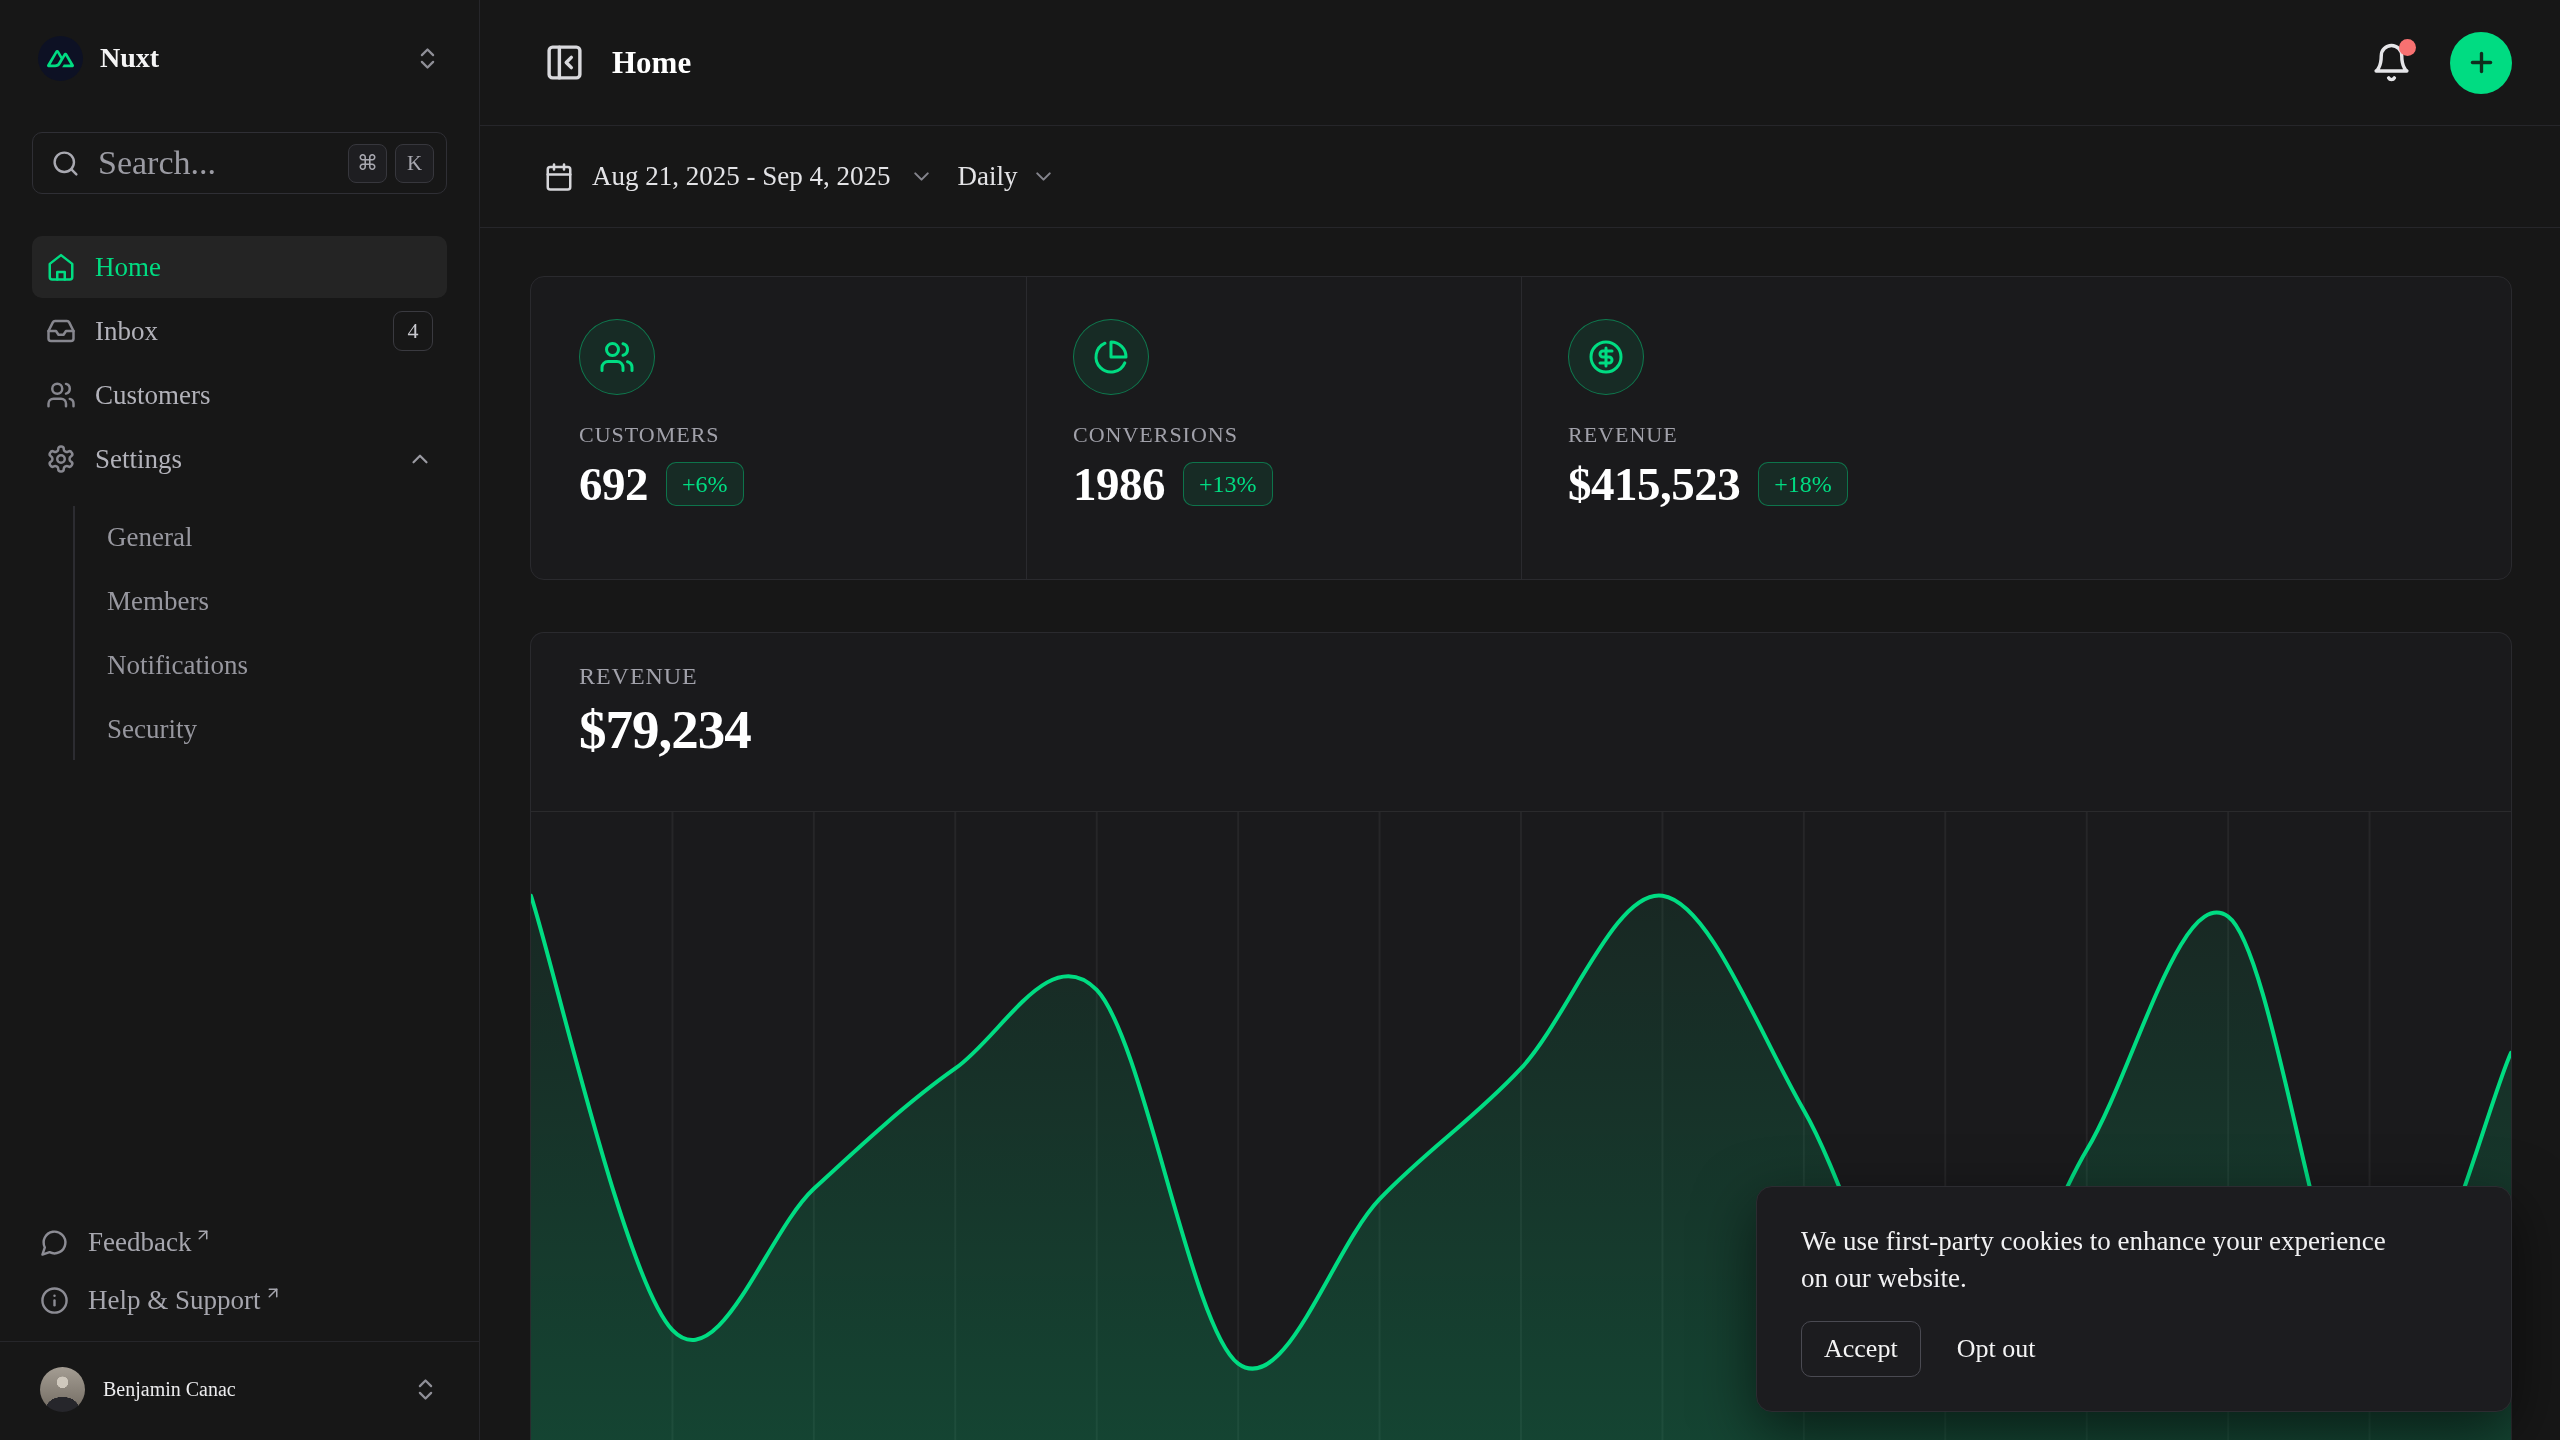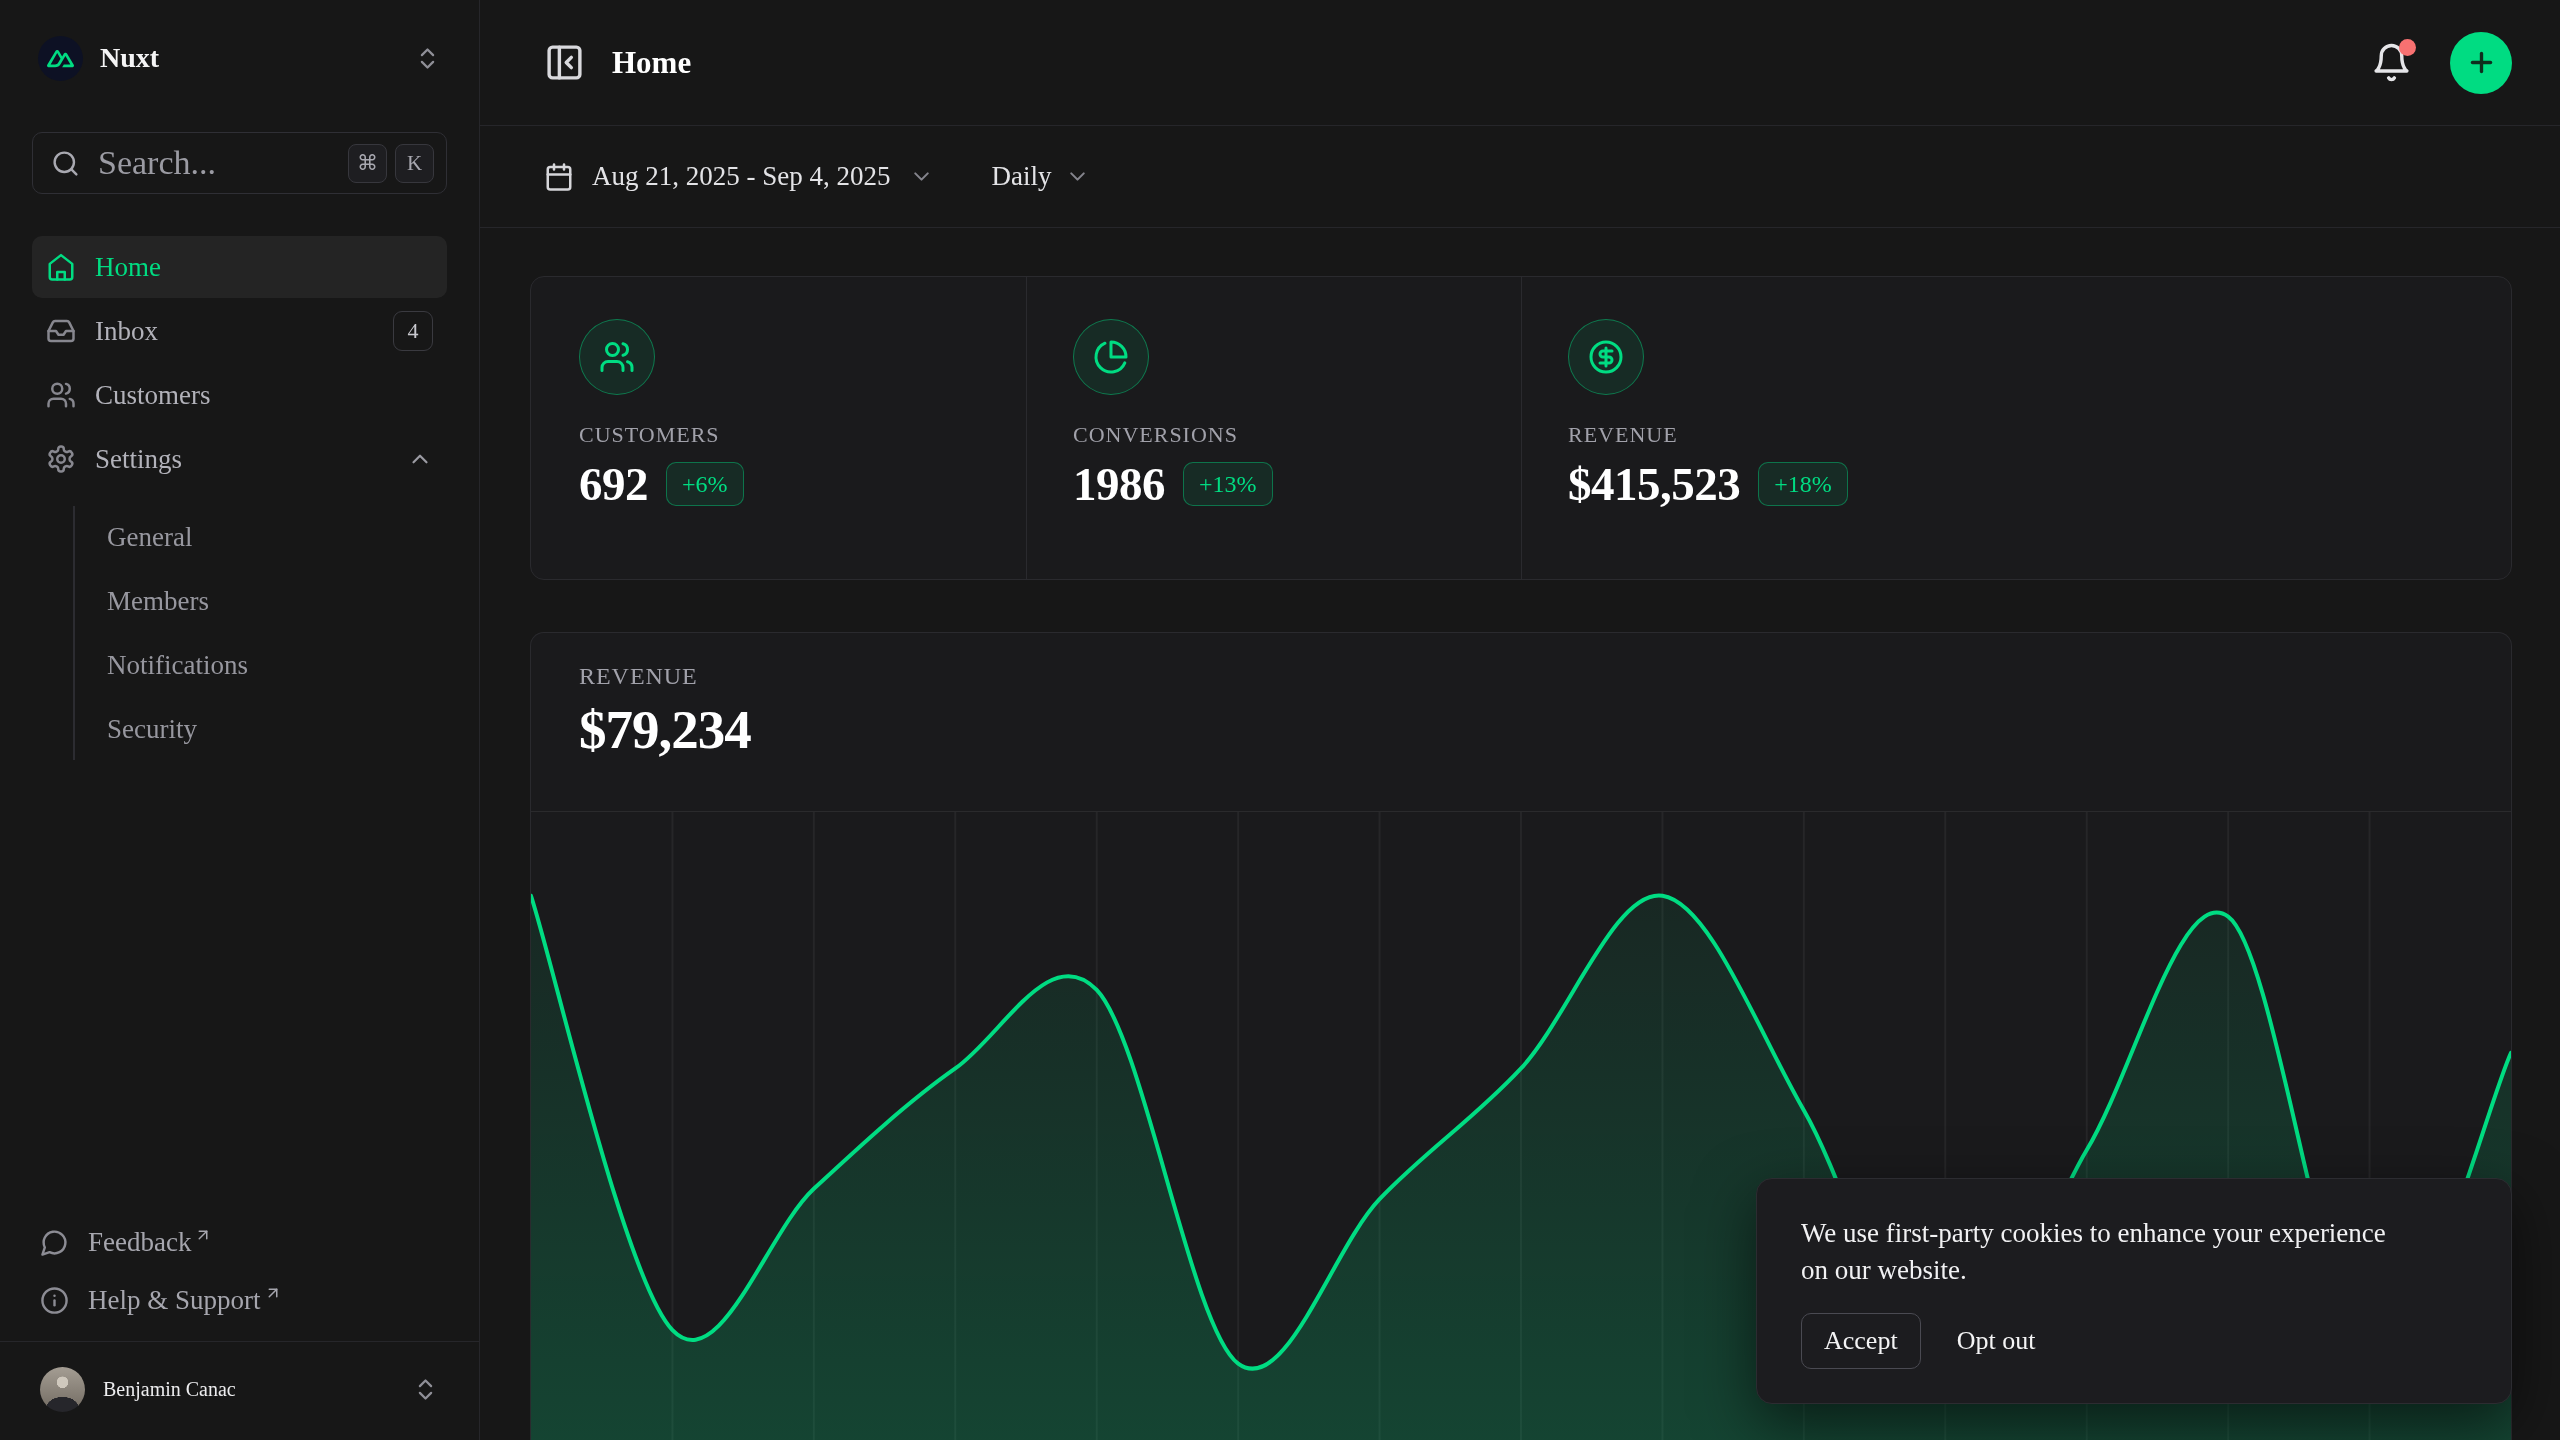--- a/index.html
+++ b/index.html
@@ -88,21 +88,21 @@
   
   .main { flex:1; min-width:0; display:flex; flex-direction:column; }
   .topbar { height:126px; flex:0 0 126px; border-bottom:1.5px solid #26262a; display:flex; align-items:center; padding:0 48px 0 64px; }
   .collapse-btn { width:41px; height:41px; color:#d9d9dd; cursor:pointer; }
   .page-title { font-size:31px; font-weight:700; color:#ffffff; margin-left:27px; flex:1; }
   .bell-wrap { position:relative; width:41px; height:41px; color:#e6e6e9; cursor:pointer; margin-right:38px; }
   .notif-dot { position:absolute; top:-3px; right:-4px; width:17px; height:17px; border-radius:50%; background:#f87171; }
   .add-btn { width:62px; height:62px; border-radius:50%; background:#00dc82; color:#0f2e1e; display:flex; align-items:center; justify-content:center; cursor:pointer; }
   .add-btn svg { width:31px; height:31px; }
 
-  .datebar { height:102px; flex:0 0 102px; border-bottom:1.5px solid #26262a; display:flex; gap:58px; padding:0 64px; }
+  .datebar { height:102px; flex:0 0 102px; border-bottom:1.5px solid #26262a; display:flex; gap:24px; padding:0 64px; }
   .date-btn { display:flex; align-items:center; gap:18px; font-size:27px; font-weight:500; color:#e3e3e6; cursor:pointer; }
   .cal-icon { width:30px; height:30px; color:#d6d6da; }
   .chev-sm { width:25px; height:25px; color:#84848c; }
   .daily-btn { display:flex; align-items:center; gap:13px; font-size:27px; font-weight:500; color:#e3e3e6; cursor:pointer; }
 
   .content { flex:1; min-height:0; display:flex; flex-direction:column; padding:48px 48px 0 50px; }
   .stats-card {
     flex:0 0 304px; height:304px;
     border:1.5px solid #2a2a2e; border-radius:14px;
     display:grid; grid-template-columns:1fr 1fr 1fr 1fr;
@@ -133,21 +133,21 @@
     display:flex; flex-direction:column; overflow:hidden;
   }
   .rev-head { padding:30px 48px 0; }
   .rev-label { font-size:24px; font-weight:500; letter-spacing:0.04em; color:#a1a1aa; }
   .rev-value { margin-top:8px; font-size:55px; font-weight:700; color:#ffffff; letter-spacing:-1px; }
   .chart-wrap { margin-top:50px; flex:1; min-height:0; border-top:1px solid rgba(255,255,255,0.07); }
   #chart-svg { display:block; width:100%; height:100%; }
 
   
   .cookie-banner {
-    position:absolute; right:48px; bottom:36px; width:756px; z-index:50;
+    position:absolute; right:48px; bottom:28px; width:756px; z-index:50;
     background:#1c1c1f; border:1.5px solid #2c2c31; border-radius:16px;
     padding:36px 44px 34px;
     box-shadow:0 20px 60px rgba(0,0,0,0.55);
   }
   .cookie-text { font-size:27px; line-height:37px; color:#f1f1f3; max-width:600px; }
   .cookie-actions { margin-top:24px; display:flex; align-items:center; gap:36px; }
   .accept-btn {
     height:56px; padding:0 22px; border:1.5px solid #4a4a52; border-radius:10px;
     background:transparent; font-size:26px; font-weight:500; color:#f4f4f5;
     display:flex; align-items:center; cursor:pointer; font-family:inherit;

